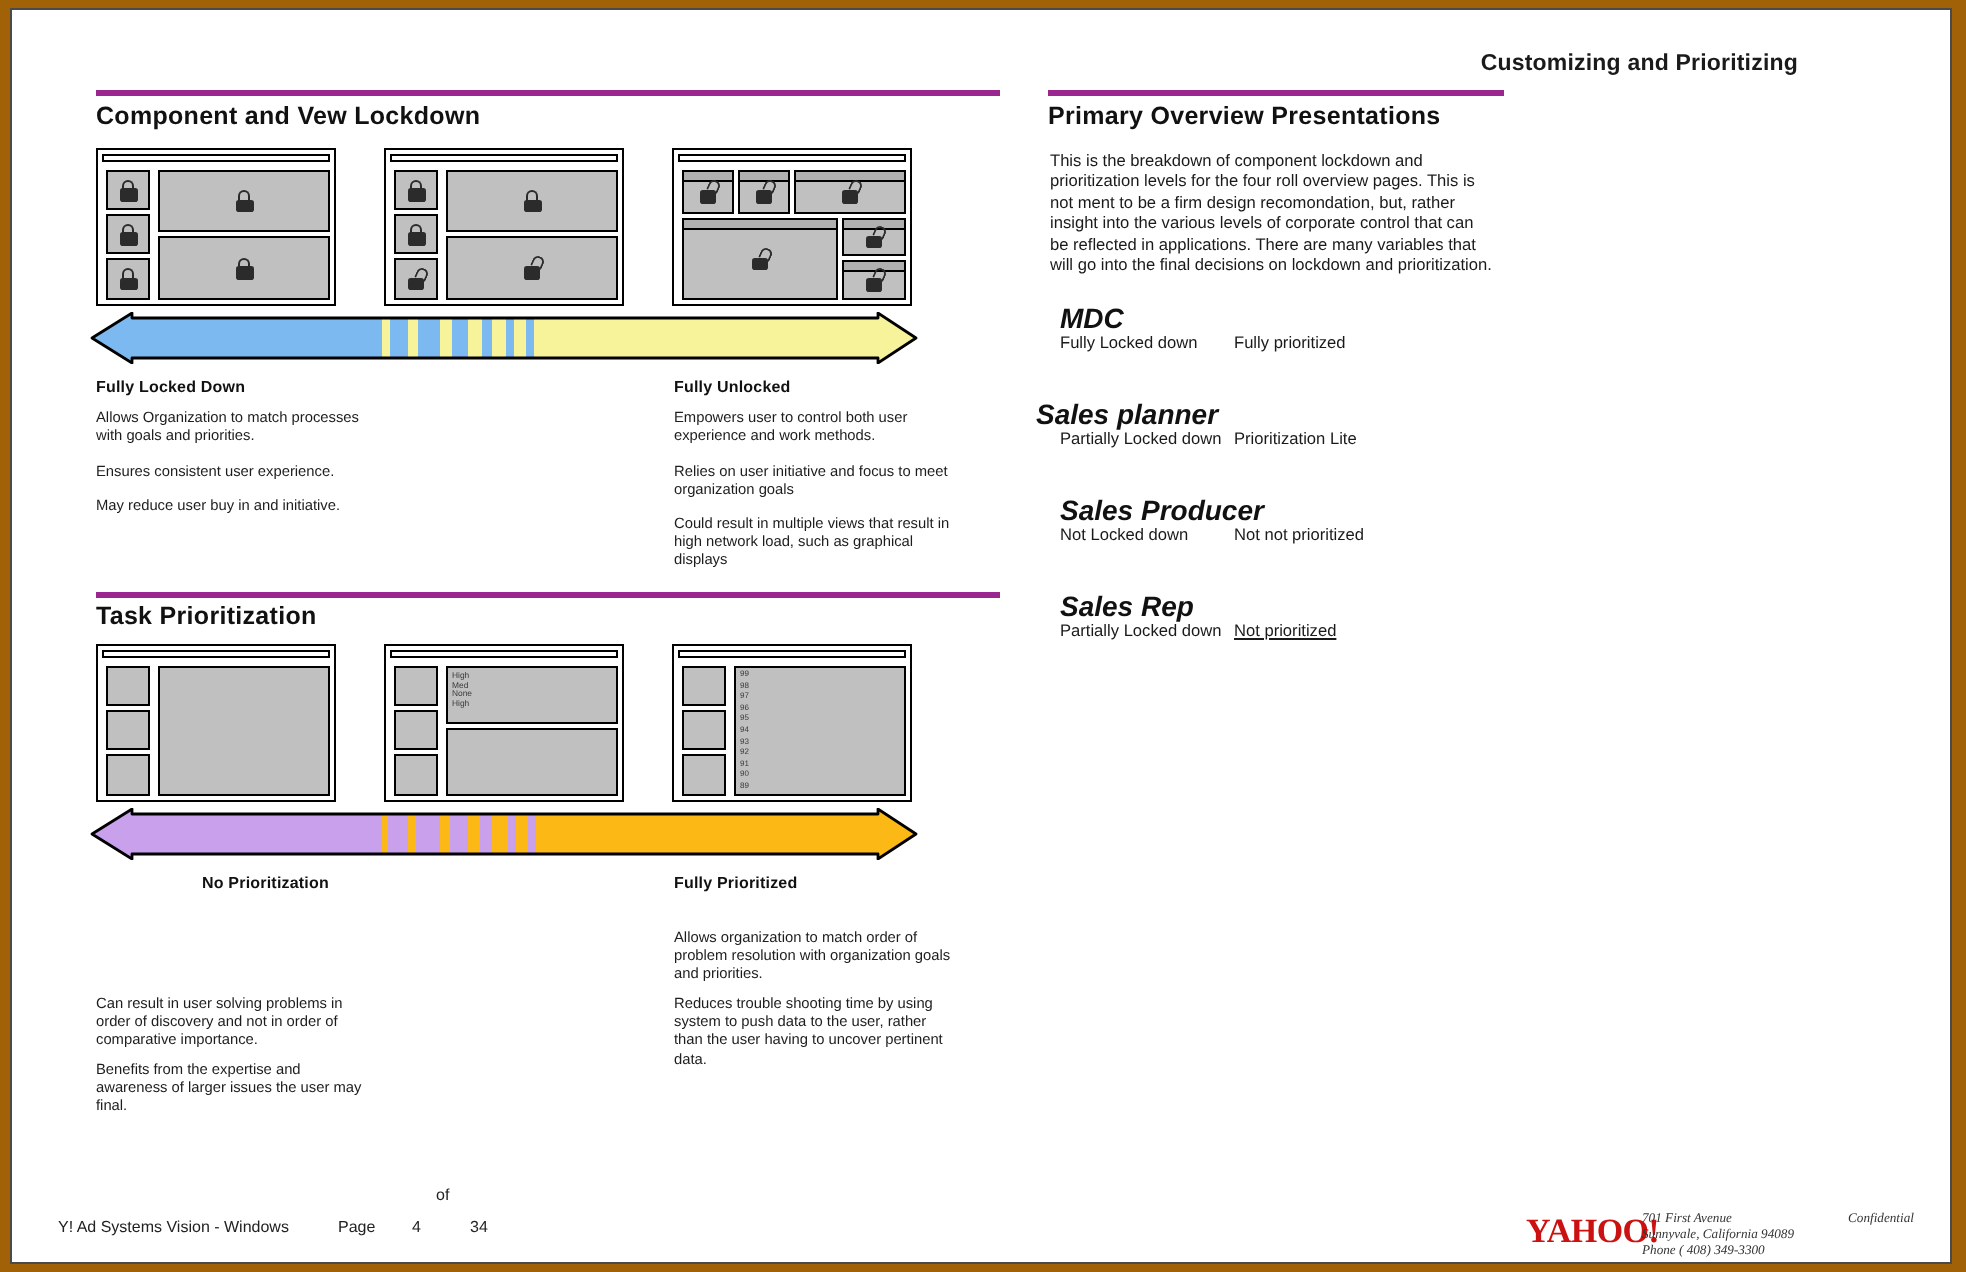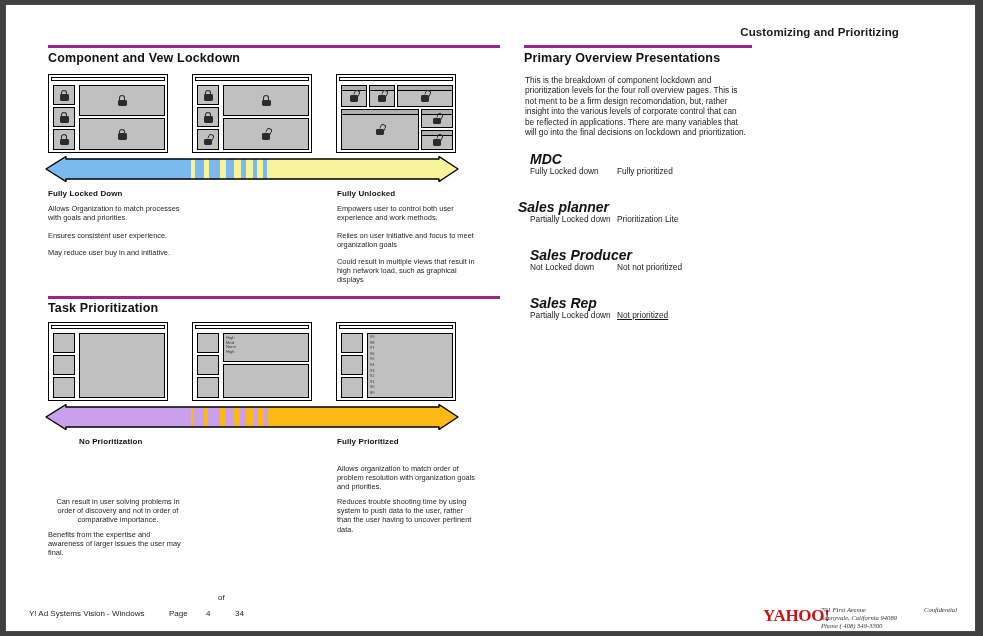--- a/index.html
+++ b/index.html
@@ -5,21 +5,21 @@
 <style>
   html,body{margin:0;padding:0;}
   body{
     width:983px;height:636px;overflow:hidden;
     background:#8a8a8a;
     font-family:"Liberation Sans", sans-serif;
     -webkit-font-smoothing:antialiased;
   }
   .viewer{
     position:absolute;left:0;top:0;width:983px;height:636px;
-    background:#404040;
+    background:#a16207;
   }
   .page{
     position:absolute;left:5px;top:4px;width:971px;height:628px;
     background:#ffffff;
     border:1px solid #4a4a4a;
     box-sizing:border-box;
     overflow:hidden;
   }
   
   .doc-header{
@@ -363,22 +363,22 @@
         <rect x="202" y="0" width="8" height="26" fill="#fcb814"></rect>
         <rect x="210" y="0" width="4" height="26" fill="#c9a0ec"></rect>
         <rect x="214" y="0" width="6" height="26" fill="#fcb814"></rect>
         <rect x="220" y="0" width="4" height="26" fill="#c9a0ec"></rect>
         <rect x="224" y="0" width="192" height="26" fill="#fcb814"></rect>
       </g>
       <path d="M22,3 L395,3 L395,0.5 L414,13 L395,25.5 L395,23 L22,23 L22,25.5 L2,13 L22,0.5 Z" fill="none" stroke="#000" stroke-width="1.4" stroke-linejoin="round"></path>
     </svg>
   </div>
 
-  <div class="cap-h" style="left:28px;top:432px;padding-left:45px;">No Prioritization</div>
-  <div class="cap-p" style="left:42px;top:492px;text-align:center;">Can result in user solving problems in order of discovery and not in order of comparative importance.</div>
+  <div class="cap-h" style="left:50px;top:432px;padding-left:45px;">No Prioritization</div>
+  <div class="cap-p" style="left:42px;top:492px;">Can result in user solving problems in order of discovery and not in order of comparative importance.</div>
   <div class="cap-p" style="left:42px;top:525px;">Benefits from the expertise and awareness of larger issues the user may final.</div>
 
   <div class="cap-h" style="left:331px;top:432px;">Fully Prioritized</div>
   <div class="cap-p" style="left:331px;top:459px;">Allows organization to match order of problem resolution with organization goals and priorities.</div>
   <div class="cap-p" style="left:331px;top:492px;">Reduces trouble shooting time by using system to push data to the user, rather than the user having to uncover pertinent data.</div>
 
   <div class="rule" style="left:518px;top:40px;width:228px;"></div>
   <div class="sect-title" style="left:518px;top:46px;">Primary Overview Presentations</div>
 
   <div class="rc-body" style="left:519px;top:70px;">This is the breakdown of component lockdown and prioritization levels for the four roll overview pages. This is not ment to be a firm design recomondation, but, rather insight into the various levels of corporate control that can be reflected in applications. There are many variables that will go into the final decisions on lockdown and prioritization.</div>

